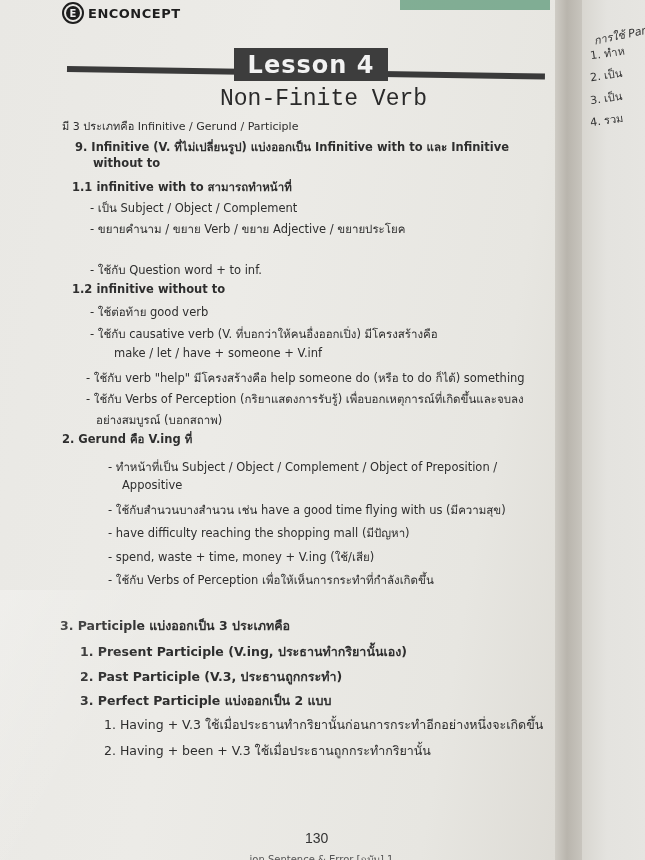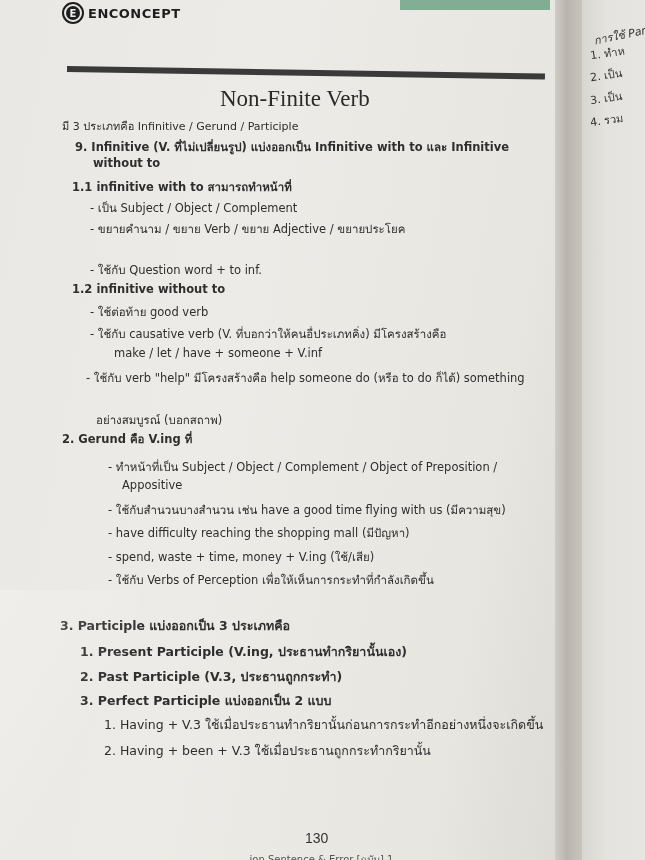--- a/index.html
+++ b/index.html
@@ -47,21 +47,21 @@
     background: #3a3a3a; transform: rotate(0.9deg); transform-origin: left center;
   }
   .lesson-box {
     position: absolute; left: 234px; top: 48px; width: 154px; height: 33px;
     background: #3d3d3d; color: #f2f2f2; font-weight: bold; font-size: 24px;
     display: flex; align-items: center; justify-content: center; letter-spacing: 1px;
     font-family: "DejaVu Sans", sans-serif;
   }
   .subtitle {
     position: absolute; left: 220px; top: 86px; font-size: 23px; color: #2a2a2a;
-    font-family: Liberation Serif, serif;
+    font-family: Liberation Mono, monospace;
   }
 
   .line { position: absolute; white-space: nowrap; font-size: 11.5px; color: #2e2e2e; font-family: "DejaVu Sans", sans-serif; }
   .b { font-weight: bold; }
   .sm { font-size: 11px; }
   .page-number { position: absolute; left: 305px; top: 830px; font-size: 14px; color: #333; font-family: "Liberation Sans", sans-serif; }
   .footer-text { position: absolute; left: 240px; top: 852px; font-size: 10px; color: #555; white-space: nowrap; }
   .fold {
     position: absolute; left: 0; top: 590px; width: 140px; height: 270px;
     background: linear-gradient(120deg, rgba(255,255,255,0.25) 0%, rgba(255,255,255,0) 60%);
@@ -75,37 +75,39 @@
   <div class="green-tab"></div>
 
   <div class="brand">
     <div class="brand-logo">
       <span>E</span>
     </div>
     <span class="brand-name">ENCONCEPT</span>
   </div>
 
   <div class="lesson-rule"></div>
+  <div class="lesson-box">Lesson 4</div>
   <div class="subtitle">Non-Finite Verb</div>
 
   <div class="line sm" style="left:62px; top:117px;">มี 3 ประเภทคือ Infinitive / Gerund / Participle</div>
 
   <div class="line b" style="left:75px; top:138px;">9. Infinitive (V. ที่ไม่เปลี่ยนรูป) แบ่งออกเป็น Infinitive with to และ Infinitive</div>
   <div class="line b" style="left:93px; top:156px;">without to</div>
 
   <div class="line b" style="left:72px; top:178px;">1.1 infinitive with to สามารถทำหน้าที่</div>
   <div class="line" style="left:90px; top:199px;">- เป็น Subject / Object / Complement</div>
   <div class="line" style="left:90px; top:220px;">- ขยายคำนาม / ขยาย Verb / ขยาย Adjective / ขยายประโยค</div>
   <div class="line" style="left:90px; top:261px;">- ใช้กับ Question word + to inf.</div>
 
   <div class="line b" style="left:72px; top:282px;">1.2 infinitive without to</div>
   <div class="line" style="left:90px; top:303px;">- ใช้ต่อท้าย good verb</div>
-  <div class="line" style="left:90px; top:325px;">- ใช้กับ causative verb (V. ที่บอกว่าให้คนอื่ประเภทคิ่ง) มีโครงสร้างคือ</div>
+  <div class="line" style="left:90px; top:325px;">- ใช้กับ causative verb (V. ที่บอกว่าให้คนอื่งออกเปิ่ง) มีโครงสร้างคือ</div>
   <div class="line" style="left:106px; top:346px;margin-left:8px;">make / let / have + someone + V.inf</div>
   <div class="line" style="left:86px; top:369px;">- ใช้กับ verb "help" มีโครงสร้างคือ help someone do (หรือ to do ก็ได้) something</div>
+  <div class="line" style="left:86px; top:390px;">- ใช้กับ Verbs of Perception (กริยาแสดงการรับรู้) เพื่อบอกเหตุการณ์ที่เกิดขึ้นและจบลง</div>
   <div class="line" style="left:96px; top:411px;">อย่างสมบูรณ์ (บอกสถาพ)</div>
 
   <div class="line b" style="left:62px; top:430px;">2. Gerund คือ V.ing ที่</div>
   <div class="line" style="left:108px; top:458px;">- ทำหน้าที่เป็น Subject / Object / Complement / Object of Preposition /</div>
   <div class="line" style="left:122px; top:478px;">Appositive</div>
   <div class="line" style="left:108px; top:501px;">- ใช้กับสำนวนบางสำนวน เช่น have a good time flying with us (มีความสุข)</div>
   <div class="line" style="left:108px; top:524px;">- have difficulty reaching the shopping mall (มีปัญหา)</div>
   <div class="line" style="left:108px; top:548px;">- spend, waste + time, money + V.ing (ใช้/เสีย)</div>
   <div class="line" style="left:108px; top:571px;">- ใช้กับ Verbs of Perception เพื่อให้เห็นการกระทำที่กำลังเกิดขึ้น</div>
 

